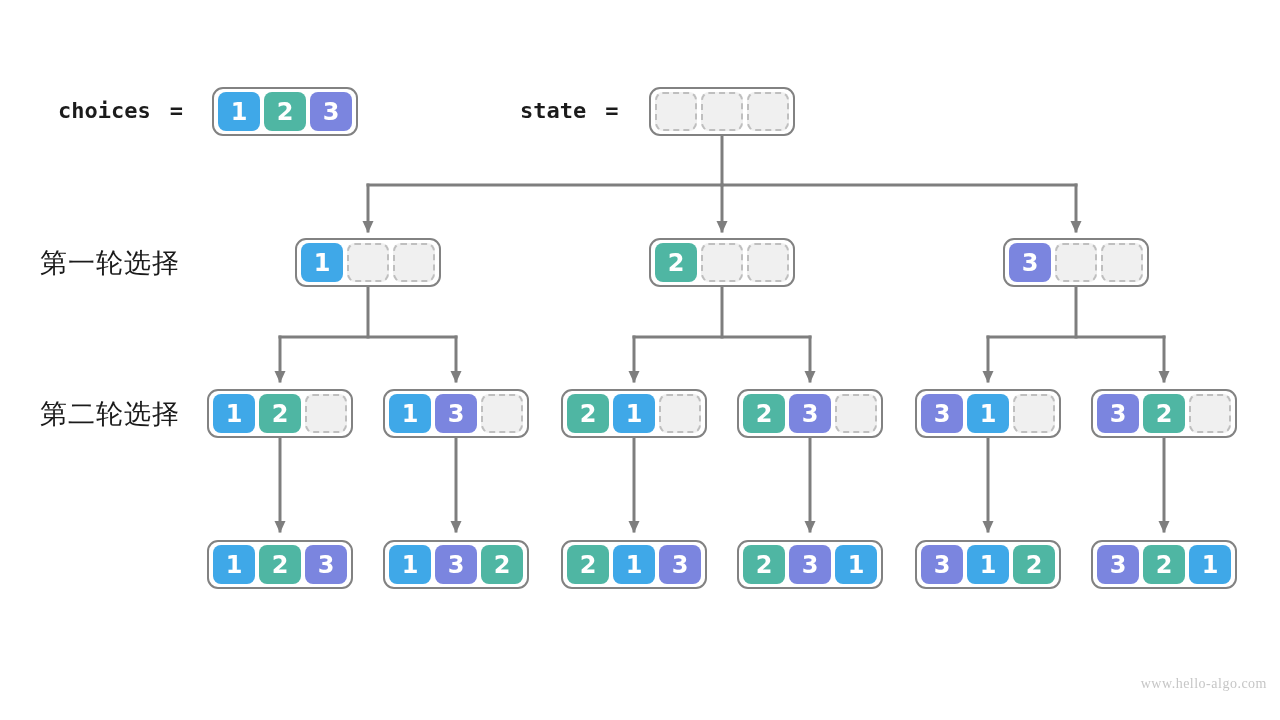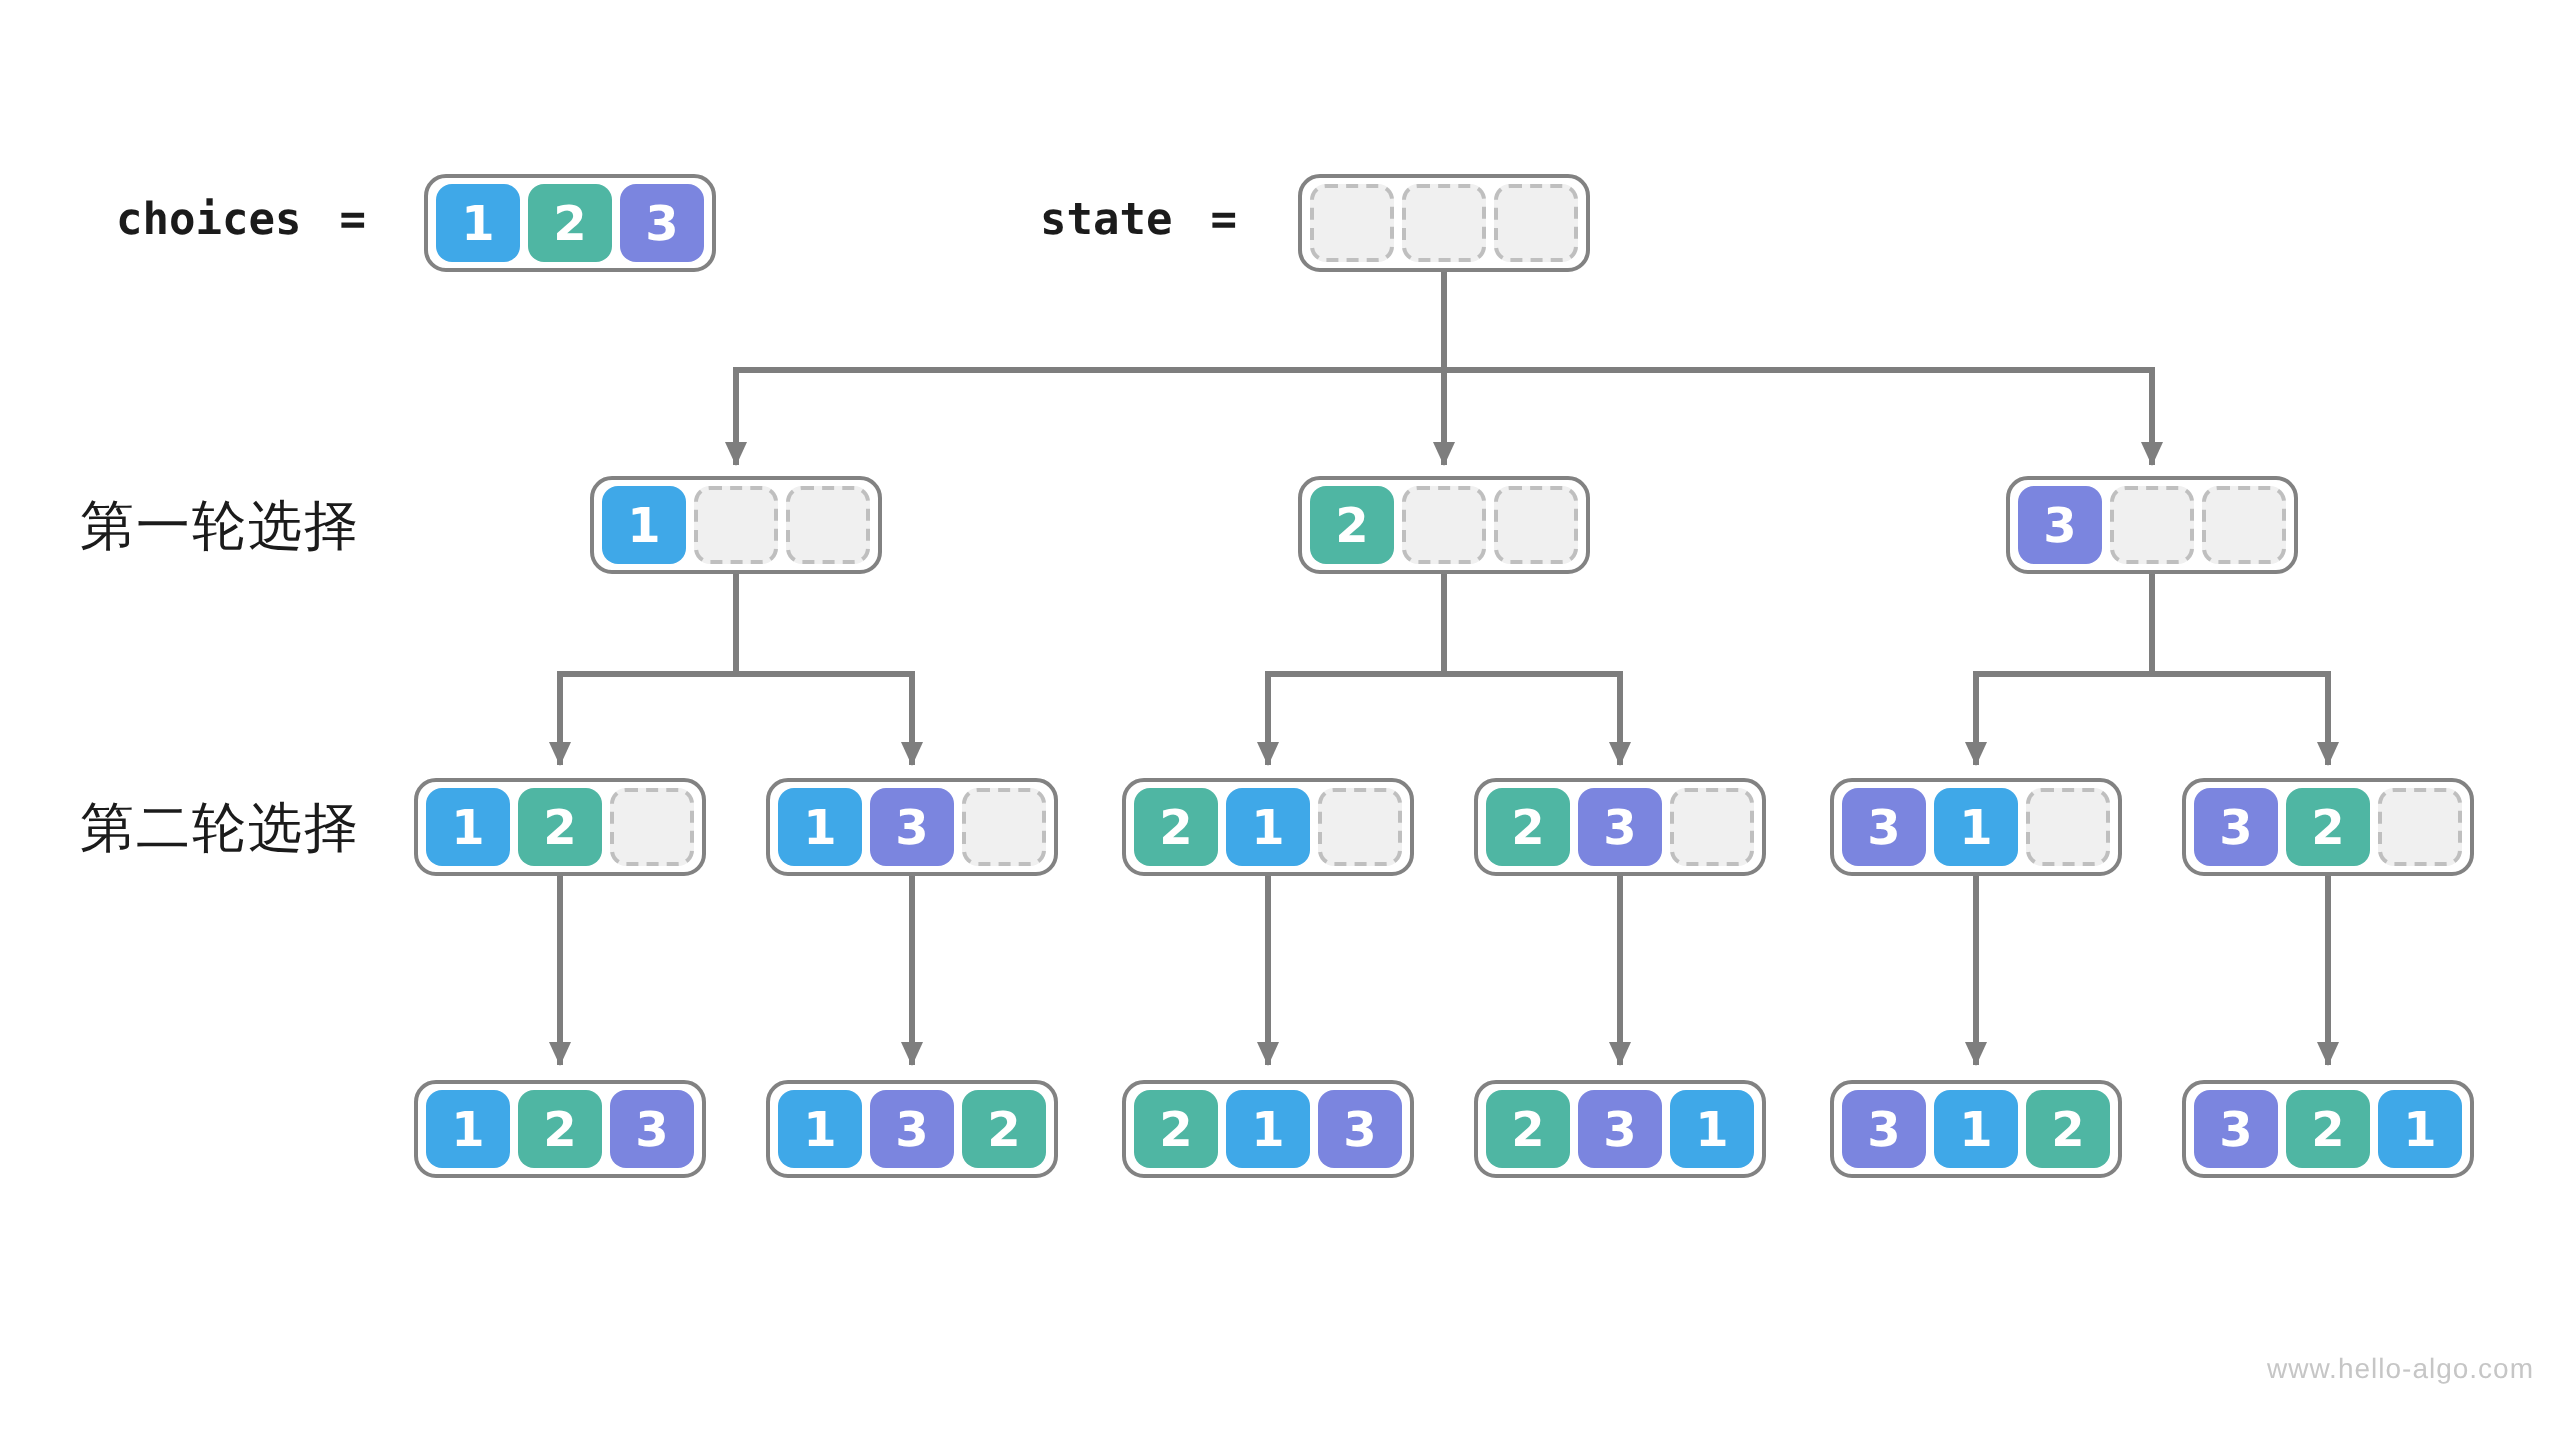--- a/index.html
+++ b/index.html
@@ -19,21 +19,21 @@
                border:2px solid var(--box-border,#828282); border-radius:11px;
                display:flex; gap:4px; padding:3px 4px; }
   .cell { width:42px; height:39px; border-radius:8px; flex:0 0 auto;
           display:flex; align-items:center; justify-content:center;
           color:#ffffff; font-weight:bold; font-size:24px;
           font-family:"DejaVu Sans", sans-serif; }
   .cell.empty { background:var(--empty-fill,#f0f0f0);
                 border:2px dashed var(--empty-border,#bfbfbf); }
 
   .watermark { position:absolute; right:13px; top:676px;
-               font-family:Liberation Sans, sans-serif; font-size:14px;
+               font-family:Liberation Serif, serif; font-size:14px;
                color:#c6c6c6; letter-spacing:0.5px;margin-left:22px; }
 </style>
 </head>
 <body>
 
 <div id="stage">
 
   <svg id="arrows" width="1280" height="720">
     <defs>
       <marker id="ah" viewBox="0 0 14 12" refX="11" refY="6" markerWidth="14" markerHeight="12" orient="auto" markerUnits="userSpaceOnUse">

